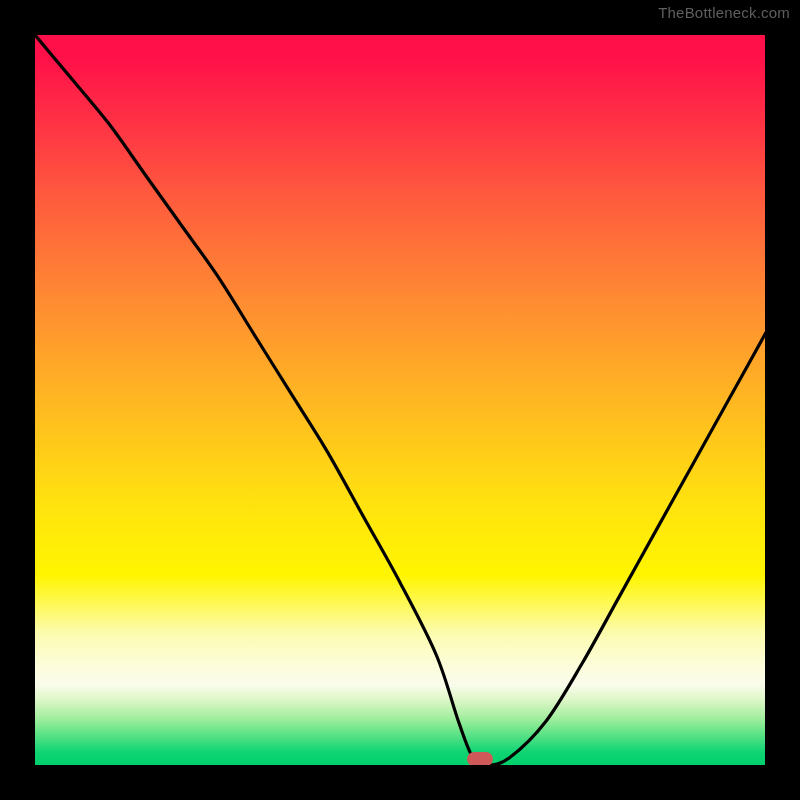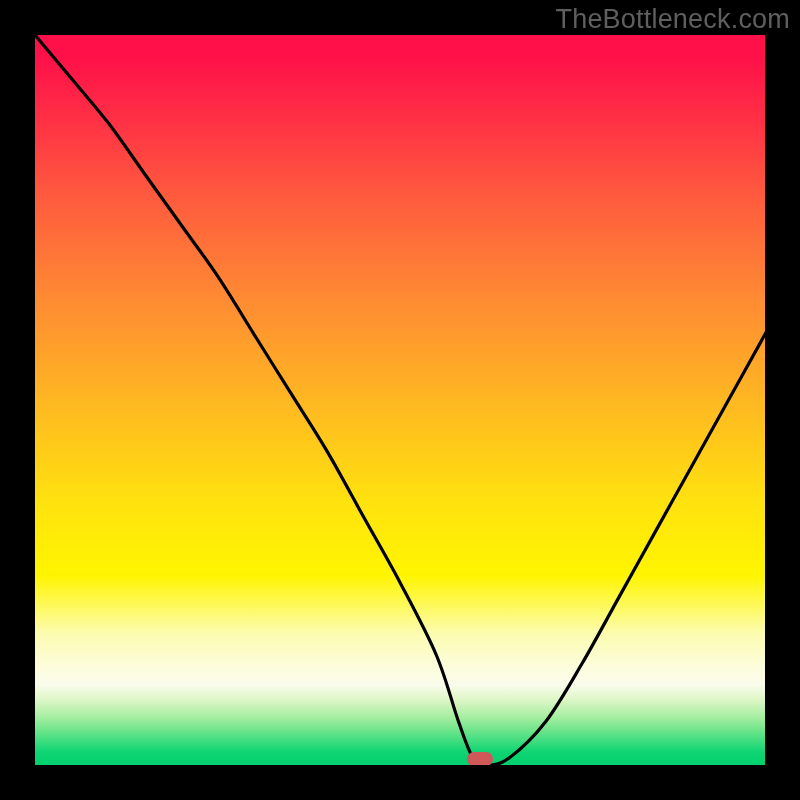--- a/index.html
+++ b/index.html
@@ -15,21 +15,21 @@
     position: relative;
     width: 800px;
     height: 800px;
     background: #000;
   }
   .watermark {
     position: absolute;
     top: 4px;
     right: 10px;
     color: #5f5f5f;
-    font-size: 27px;
+    font-size: 15px;
     font-weight: 400;
     letter-spacing: 0.2px;
     z-index: 10;
   }
   .plot-area {
     position: absolute;
     left: 35px;
     top: 35px;
     width: 730px;
     height: 730px;

